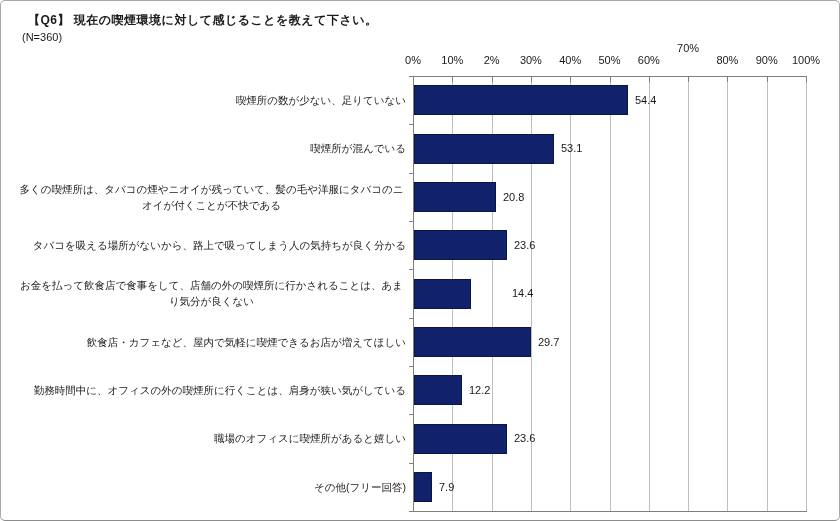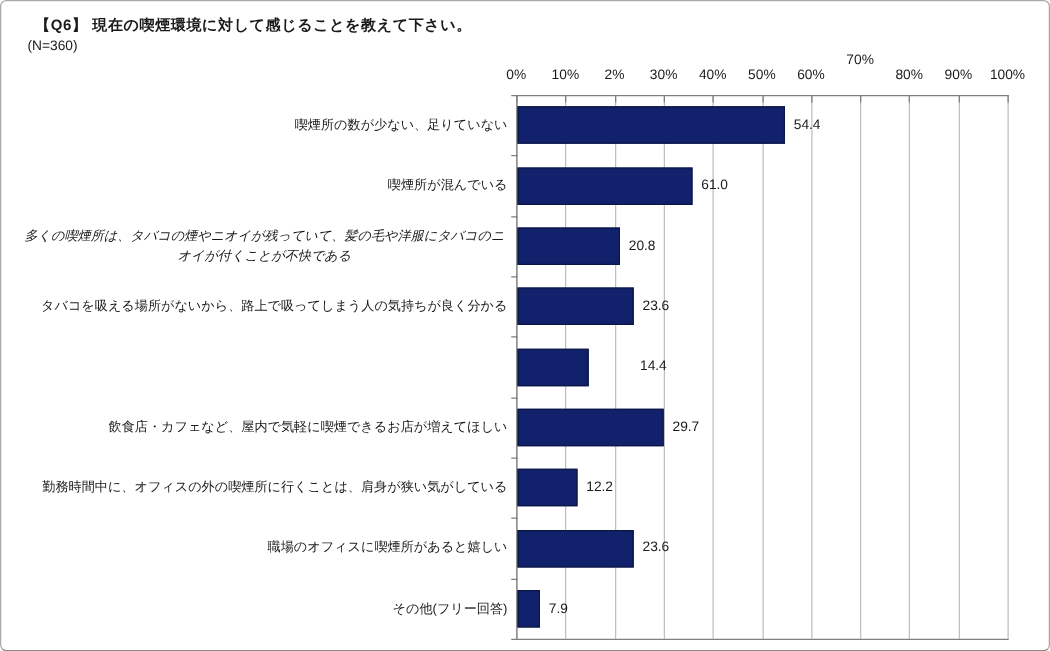--- a/index.html
+++ b/index.html
@@ -160,36 +160,39 @@
     <div class="y-tick" style="left: 408px; top: 365px;"></div>
     <div class="y-tick" style="left: 408px; top: 413px;"></div>
     <div class="y-tick" style="left: 408px; top: 462px;"></div>
     <div class="y-tick" style="left: 408px; top: 510px;"></div>
     <div class="bar" style="left: 413px; top: 84px; width: 214px; background: rgb(18, 33, 107);"></div>
     <div class="value-label" style="left: 634px; top: 75px; height: 48.3333px;">54.4</div>
     <div class="cat-label-box" style="top: 75px; height: 48.3333px;">
       <span>喫煙所の数が少ない、足りていない</span>
     </div>
     <div class="bar" style="left: 413px; top: 133px; width: 140px; background: rgb(18, 33, 107);"></div>
-    <div class="value-label" style="left: 560px; top: 123.333px; height: 48.3333px;">61.0</div>
+    <div class="value-label" style="left: 560px; top: 123.333px; height: 48.3333px;">53.1</div>
     <div class="cat-label-box" style="top: 123.333px; height: 48.3333px;">
       <span>喫煙所が混んでいる</span>
     </div>
     <div class="bar" style="left: 413px; top: 181px; width: 82px; background: rgb(18, 33, 107);"></div>
     <div class="value-label" style="left: 502px; top: 171.667px; height: 48.3333px;">20.8</div>
-    <div class="cat-label-box" style="top: 171.667px; height: 48.3333px; font-style: italic;">
+    <div class="cat-label-box" style="top: 171.667px; height: 48.3333px;">
       <span>多くの喫煙所は、タバコの煙やニオイが残っていて、髪の毛や洋服にタバコのニオイが付くことが不快である</span>
     </div>
     <div class="bar" style="left: 413px; top: 229px; width: 93px; background: rgb(18, 33, 107);"></div>
     <div class="value-label" style="left: 513px; top: 220px; height: 48.3333px;">23.6</div>
     <div class="cat-label-box" style="top: 220px; height: 48.3333px;">
       <span>タバコを吸える場所がないから、路上で吸ってしまう人の気持ちが良く分かる</span>
     </div>
     <div class="bar" style="left: 413px; top: 278px; width: 57px; background: rgb(18, 33, 107);"></div>
     <div class="value-label" style="left: 477px; top: 268.333px; height: 48.3333px; margin-left: 34px;">14.4</div>
+    <div class="cat-label-box" style="top: 268.333px; height: 48.3333px;">
+      <span>お金を払って飲食店で食事をして、店舗の外の喫煙所に行かされることは、あまり気分が良くない</span>
+    </div>
     <div class="bar" style="left: 413px; top: 326px; width: 117px; background: rgb(18, 33, 107);"></div>
     <div class="value-label" style="left: 537px; top: 316.667px; height: 48.3333px;">29.7</div>
     <div class="cat-label-box" style="top: 316.667px; height: 48.3333px; align-items: center;">
       <span>飲食店・カフェなど、屋内で気軽に喫煙できるお店が増えてほしい</span>
     </div>
     <div class="bar" style="left: 413px; top: 374px; width: 48px; background: rgb(18, 33, 107);"></div>
     <div class="value-label" style="left: 468px; top: 365px; height: 48.3333px;">12.2</div>
     <div class="cat-label-box" style="top: 365px; height: 48.3333px;">
       <span>勤務時間中に、オフィスの外の喫煙所に行くことは、肩身が狭い気がしている</span>
     </div>

